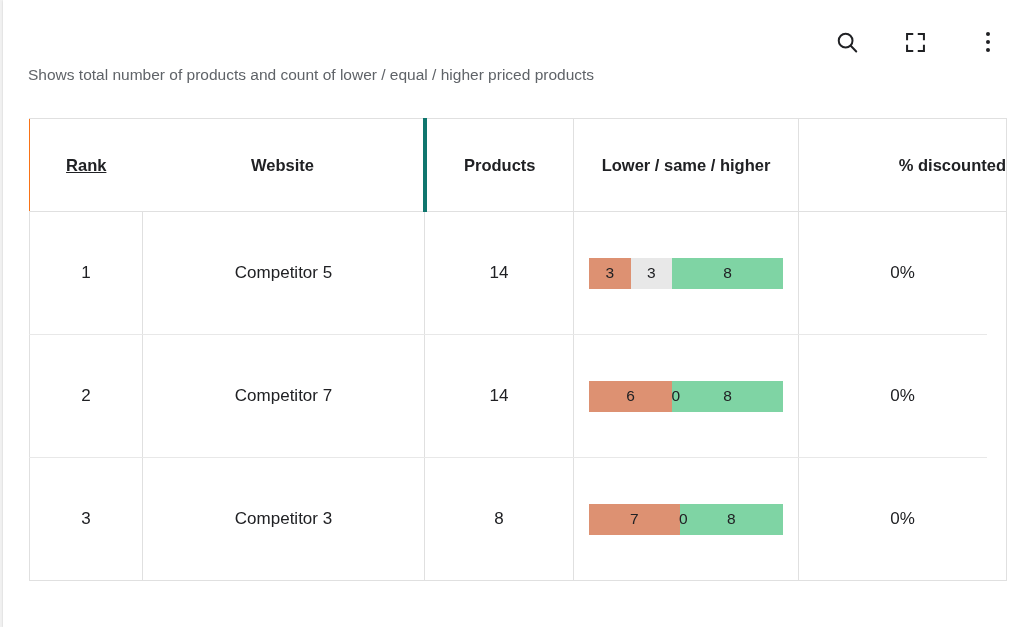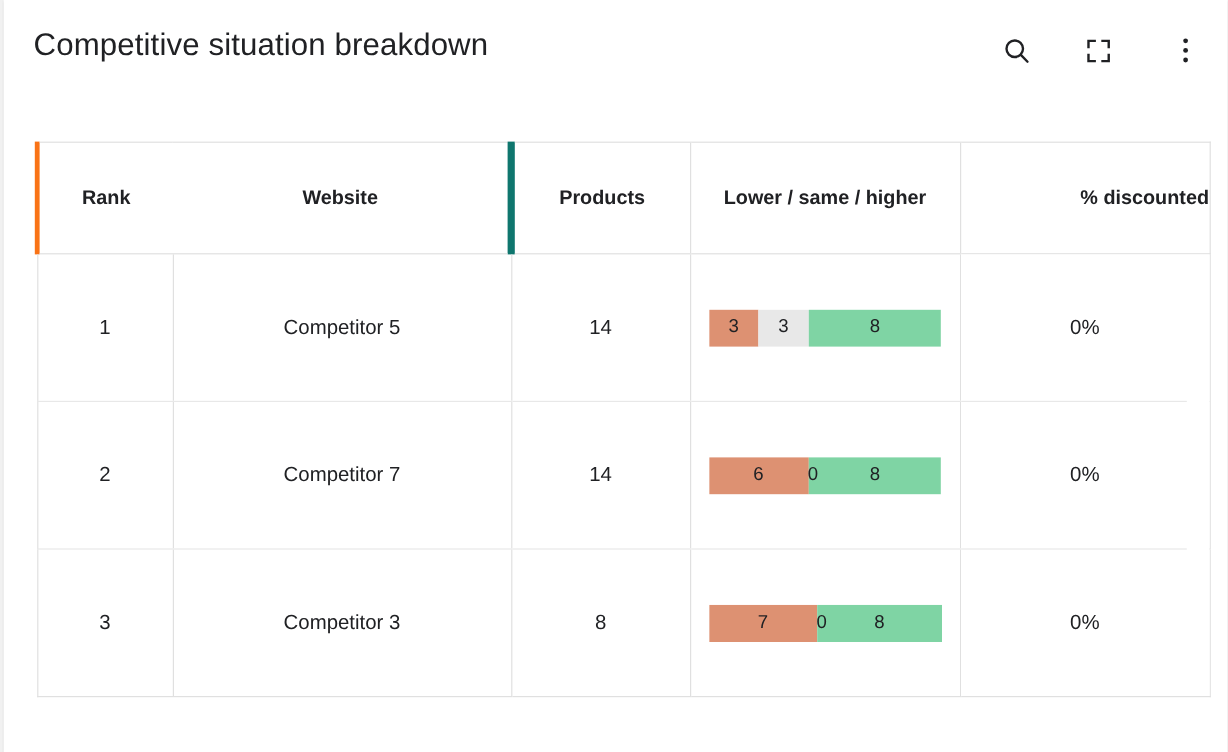--- a/index.html
+++ b/index.html
@@ -108,22 +108,22 @@
     font-weight: bold;
     color: #202124;
     text-align: center;
     vertical-align: middle;
     padding: 0;
     border-top: 1px solid #e0e0e0;
     border-bottom: 1px solid #e0e0e0;
     background: #fff;
     box-sizing: border-box;
   }
-  #data-table thead th.hd-rank { border-left: 4px solid #f97316; }
-  #data-table thead th.hd-prod { border-left: 6px solid #0f766e; }
+  #data-table thead th.hd-rank { border-left: 1px solid #f97316; text-decoration: underline; }
+  #data-table thead th.hd-prod { border-left: 4px solid #0f766e; }
   #data-table thead th.hd-bar  { border-left: 1px solid #e0e0e0; text-align: center; }
   #data-table thead th.hd-disc { border-left: 1px solid #e0e0e0; border-right: 1px solid #e0e0e0; text-align: right; }
 
   #data-table tbody td {
     height: 123px;
     font-size: 17px;
     color: #202124;
     text-align: center;
     vertical-align: middle;
     padding: 0;
@@ -189,21 +189,21 @@
     position: relative;
     right: -8px;
   }
 </style>
 </head>
 <body>
 
 <div id="card">
 
   <div id="card-header">
-    <div id="title">Competitive situation breakdown</div>
+    <div id="subtitle">Shows total number of products and count of lower / equal / higher priced products</div>
 
     <div class="hdr-icon" id="icon-search">
       <svg width="25" height="25" viewBox="0 0 24 24" aria-hidden="true">
         <circle cx="10.2" cy="10.2" r="6.6" fill="none" stroke="#202124" stroke-width="1.9"></circle>
         <line x1="15.1" y1="15.1" x2="20.4" y2="20.6" stroke="#202124" stroke-width="1.9" stroke-linecap="round"></line>
       </svg>
     </div>
 
     <div class="hdr-icon" id="icon-expand">
       <svg width="23" height="23" viewBox="0 0 24 24" aria-hidden="true">

